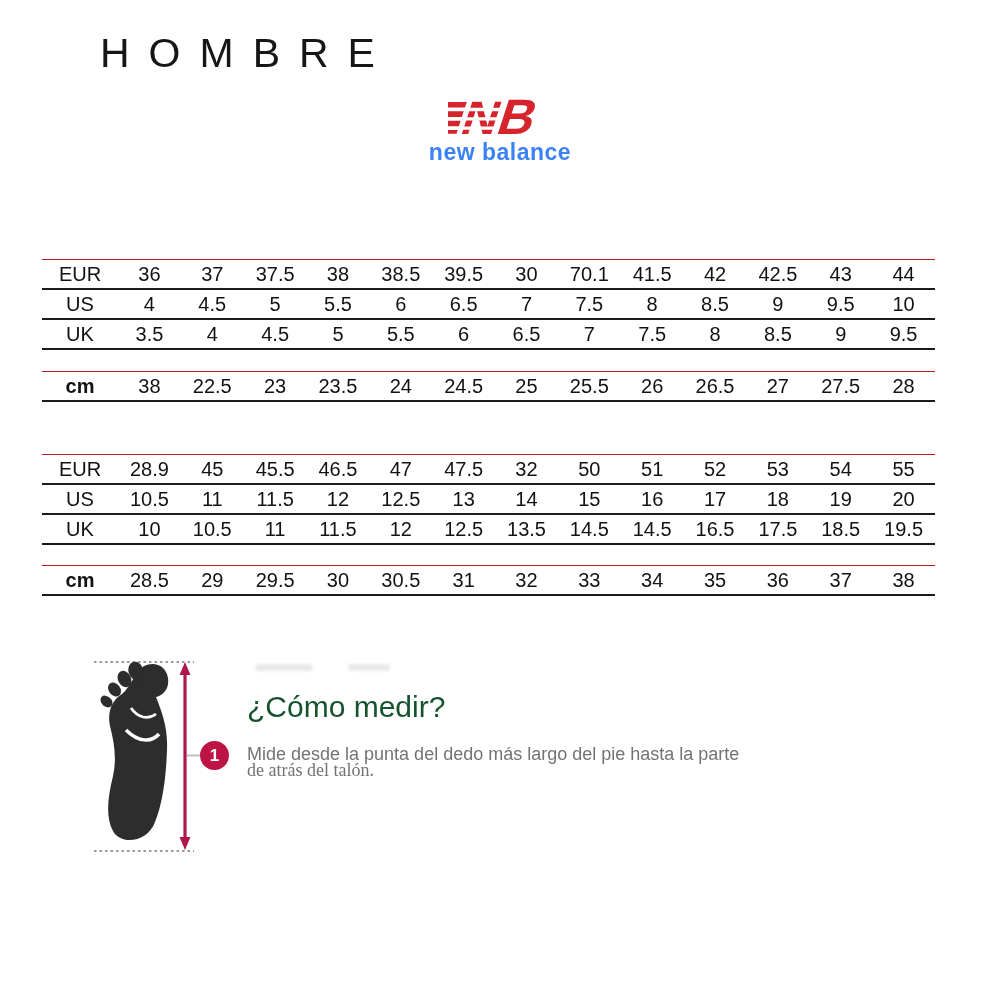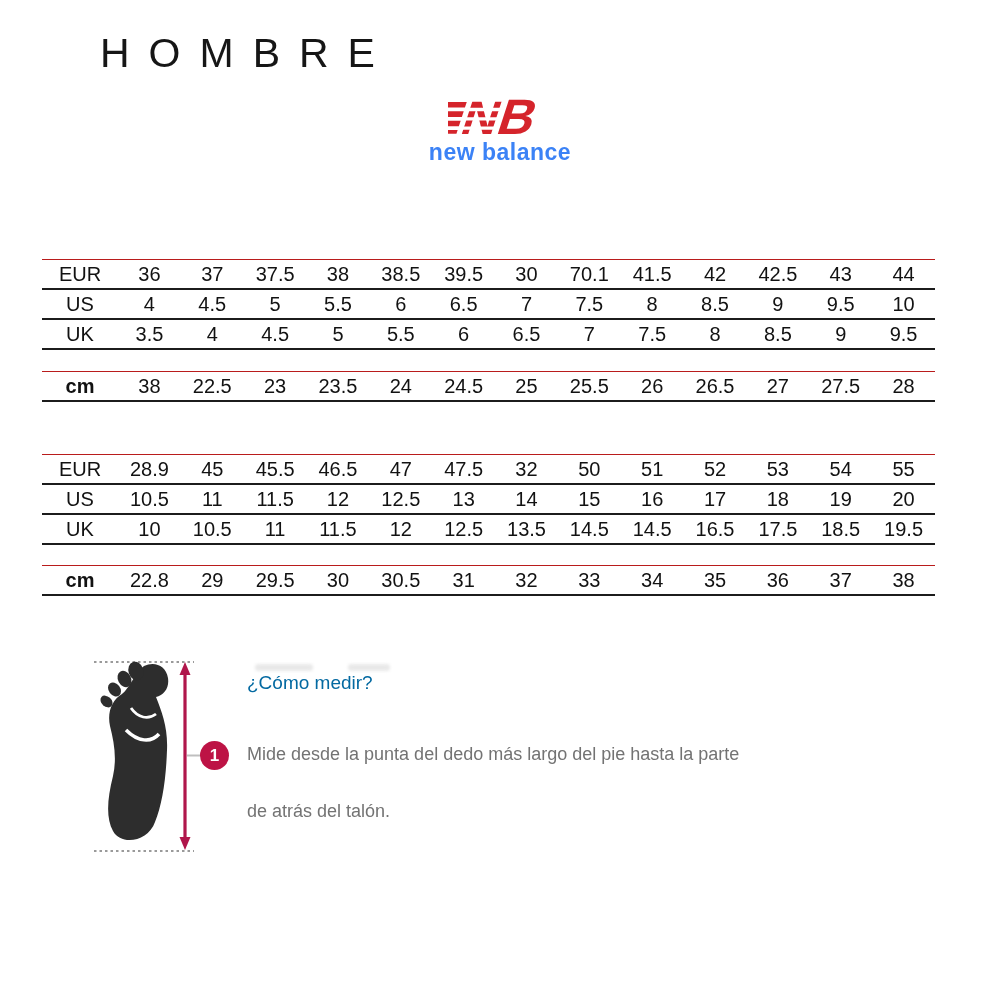--- a/index.html
+++ b/index.html
@@ -30,25 +30,25 @@
   .smudge{position:absolute;height:7px;background:#d7d7d7;border-radius:3px;
           filter:blur(1.5px);opacity:.55;}
   .smudge.s1{left:255px;top:664px;width:58px;}
   .smudge.s2{left:348px;top:664px;width:42px;}
 
   
   .foot-figure{position:absolute;left:88px;top:650px;width:150px;height:212px;}
   .step-badge{position:absolute;left:200px;top:741px;width:29px;height:29px;border-radius:50%;
               color:#fff;font-size:17px;font-weight:700;display:flex;align-items:center;
               justify-content:center;}
-  .measure-heading{position:absolute;left:247px;top:672px;font-size:19px;font-weight:400;
-                   color:#0369a1;}
+  .measure-heading{position:absolute;left:247px;top:690px;font-size:30px;font-weight:400;
+                   color:#14532d;}
   .measure-line{position:absolute;left:247px;font-size:18px;color:#737373;white-space:nowrap;}
   .measure-line.l1{top:744px;}
-  .measure-line.l2{top:801px;}
+  .measure-line.l2{top:760px;font-family:Liberation Serif, serif;}
 </style>
 </head>
 <body>
 
 <div class="page">
 
   <div class="title">HOMBRE</div>
 
   <svg class="logo-mark" viewBox="0 0 100 56" xmlns="http://www.w3.org/2000/svg">
     <g transform="translate(22,2) skewX(-18)">
@@ -183,21 +183,21 @@
         <div class="t-cell">14.5</div>
         <div class="t-cell">16.5</div>
         <div class="t-cell">17.5</div>
         <div class="t-cell">18.5</div>
         <div class="t-cell">19.5</div>
       </div>
     </div>
   <div class="size-table tbl2-cm cm">
       <div class="t-row">
         <div class="t-cell t-label">cm</div>
-        <div class="t-cell">22.8</div>
+        <div class="t-cell">28.5</div>
         <div class="t-cell">29</div>
         <div class="t-cell">29.5</div>
         <div class="t-cell">30</div>
         <div class="t-cell">30.5</div>
         <div class="t-cell">31</div>
         <div class="t-cell">32</div>
         <div class="t-cell">33</div>
         <div class="t-cell">34</div>
         <div class="t-cell">35</div>
         <div class="t-cell">36</div>

